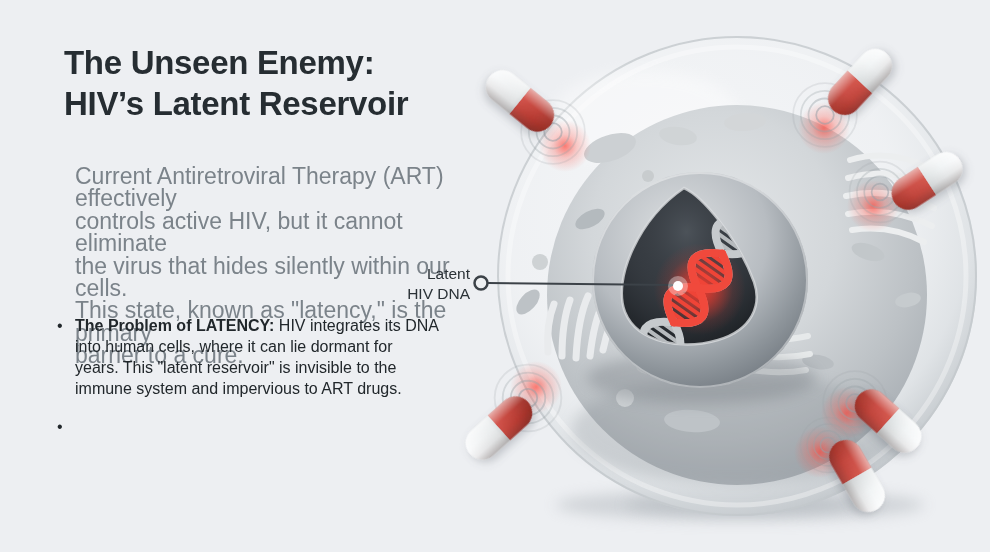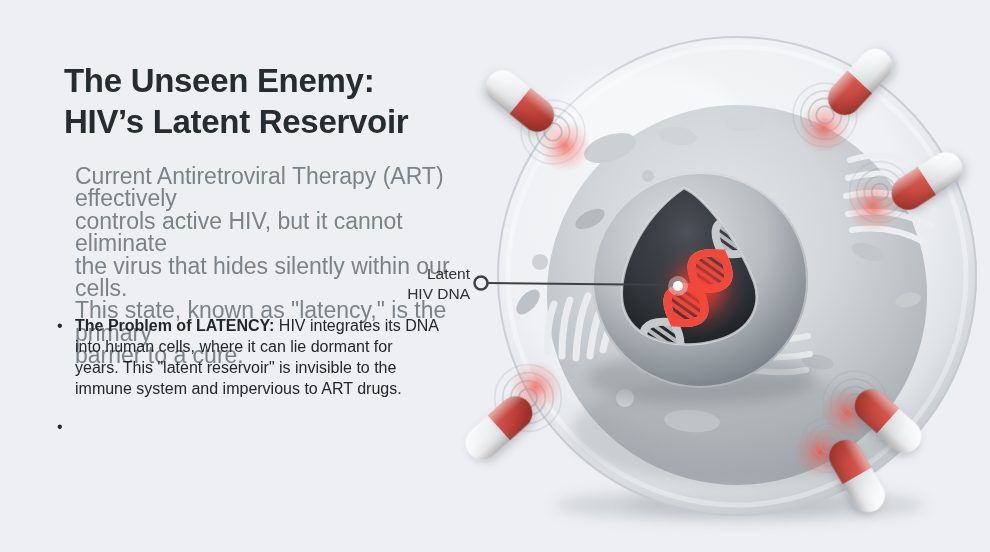--- a/index.html
+++ b/index.html
@@ -4,21 +4,21 @@
 <style>
   html,body{margin:0;padding:0;}
   .canvas{
     position:relative;width:990px;height:552px;overflow:hidden;
     background:#edeff2;
     font-family:"Liberation Sans", sans-serif;
     color:#262d32;
   }
   .pre{white-space:pre-line;}
   h1.title{
-    position:absolute;left:64px;top:60px;margin:0;
+    position:absolute;left:64px;top:42px;margin:0;
     font-size:33px;line-height:41px;font-weight:bold;
     letter-spacing:-0.3px;color:#262d32;
   }
   p.intro{
     position:absolute;left:63px;top:153px;margin:12px;width:420px;
     font-size:23px;line-height:22.4px;color:#7b838a;
   }
   ul.bullets{
     position:absolute;left:57px;top:315px;margin:0;padding:0;width:420px;
     list-style:none;font-size:16px;line-height:21px;color:#21272b;

